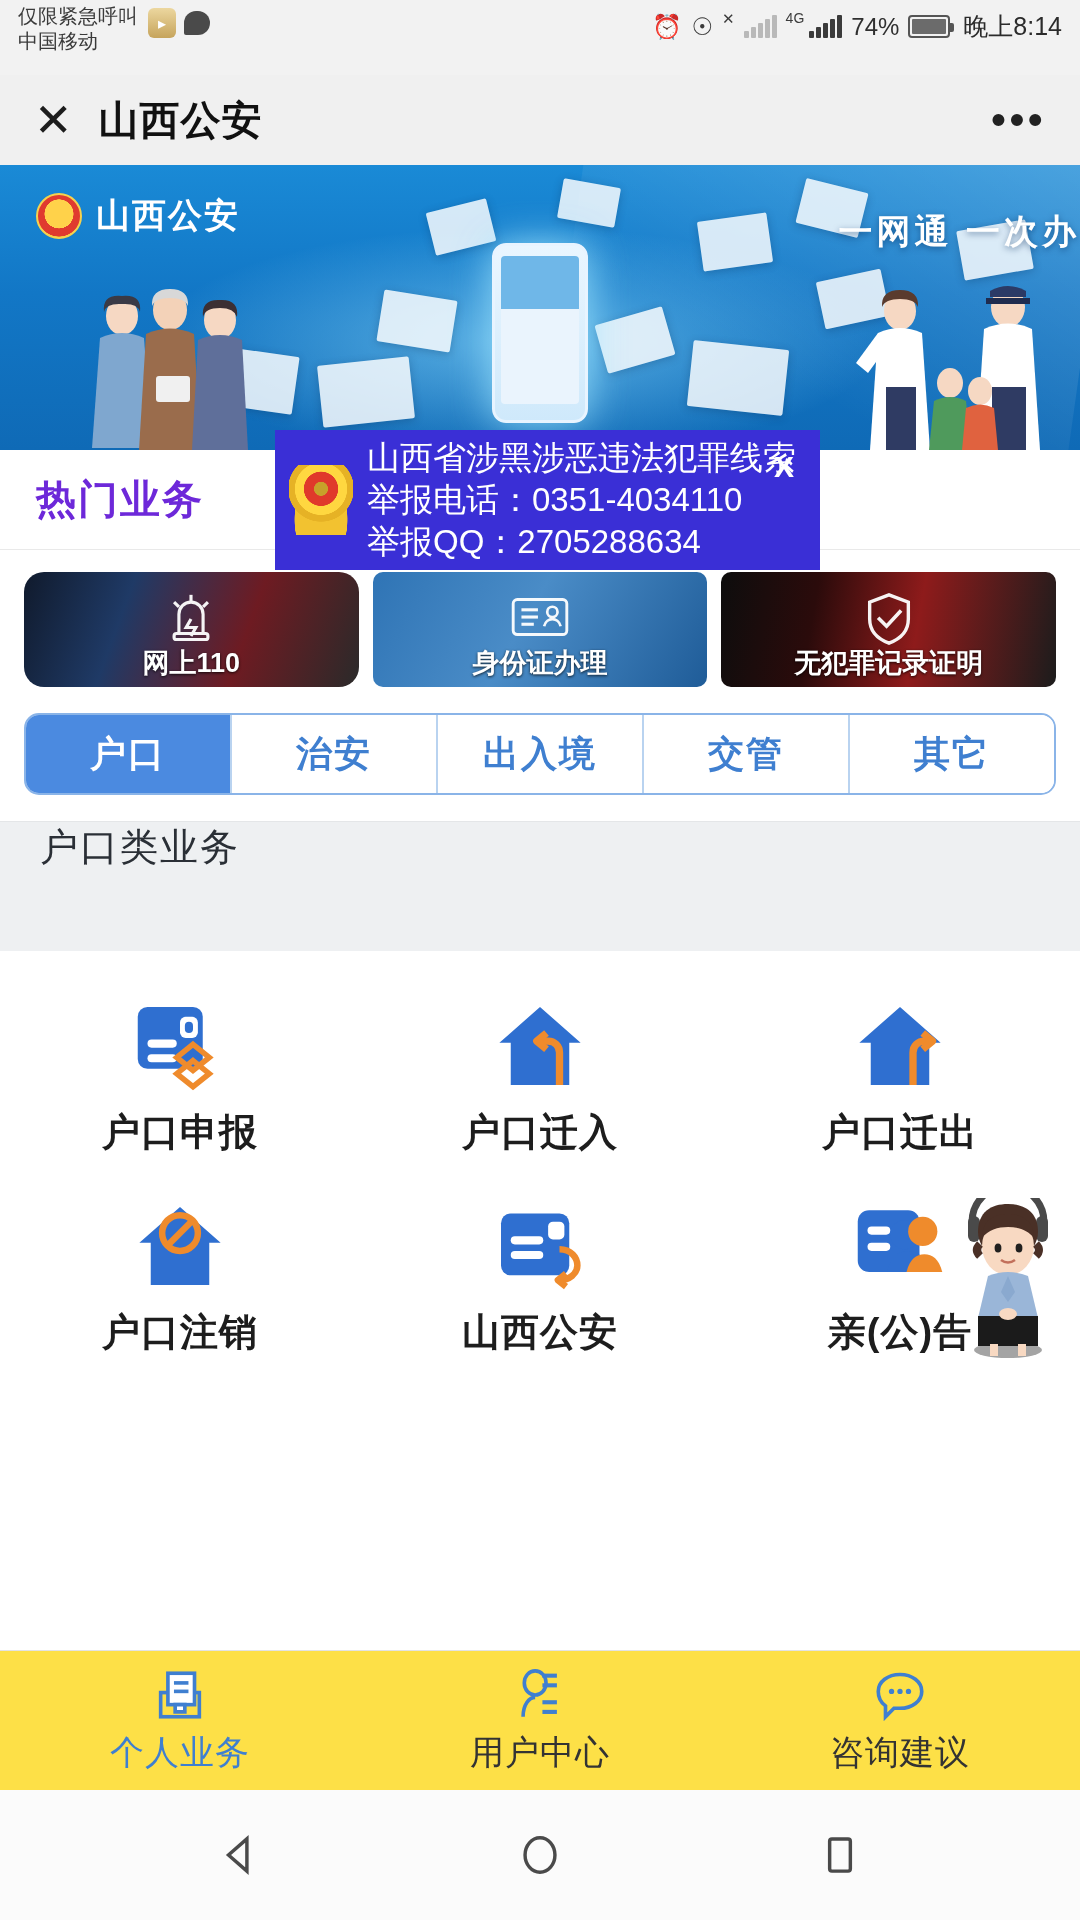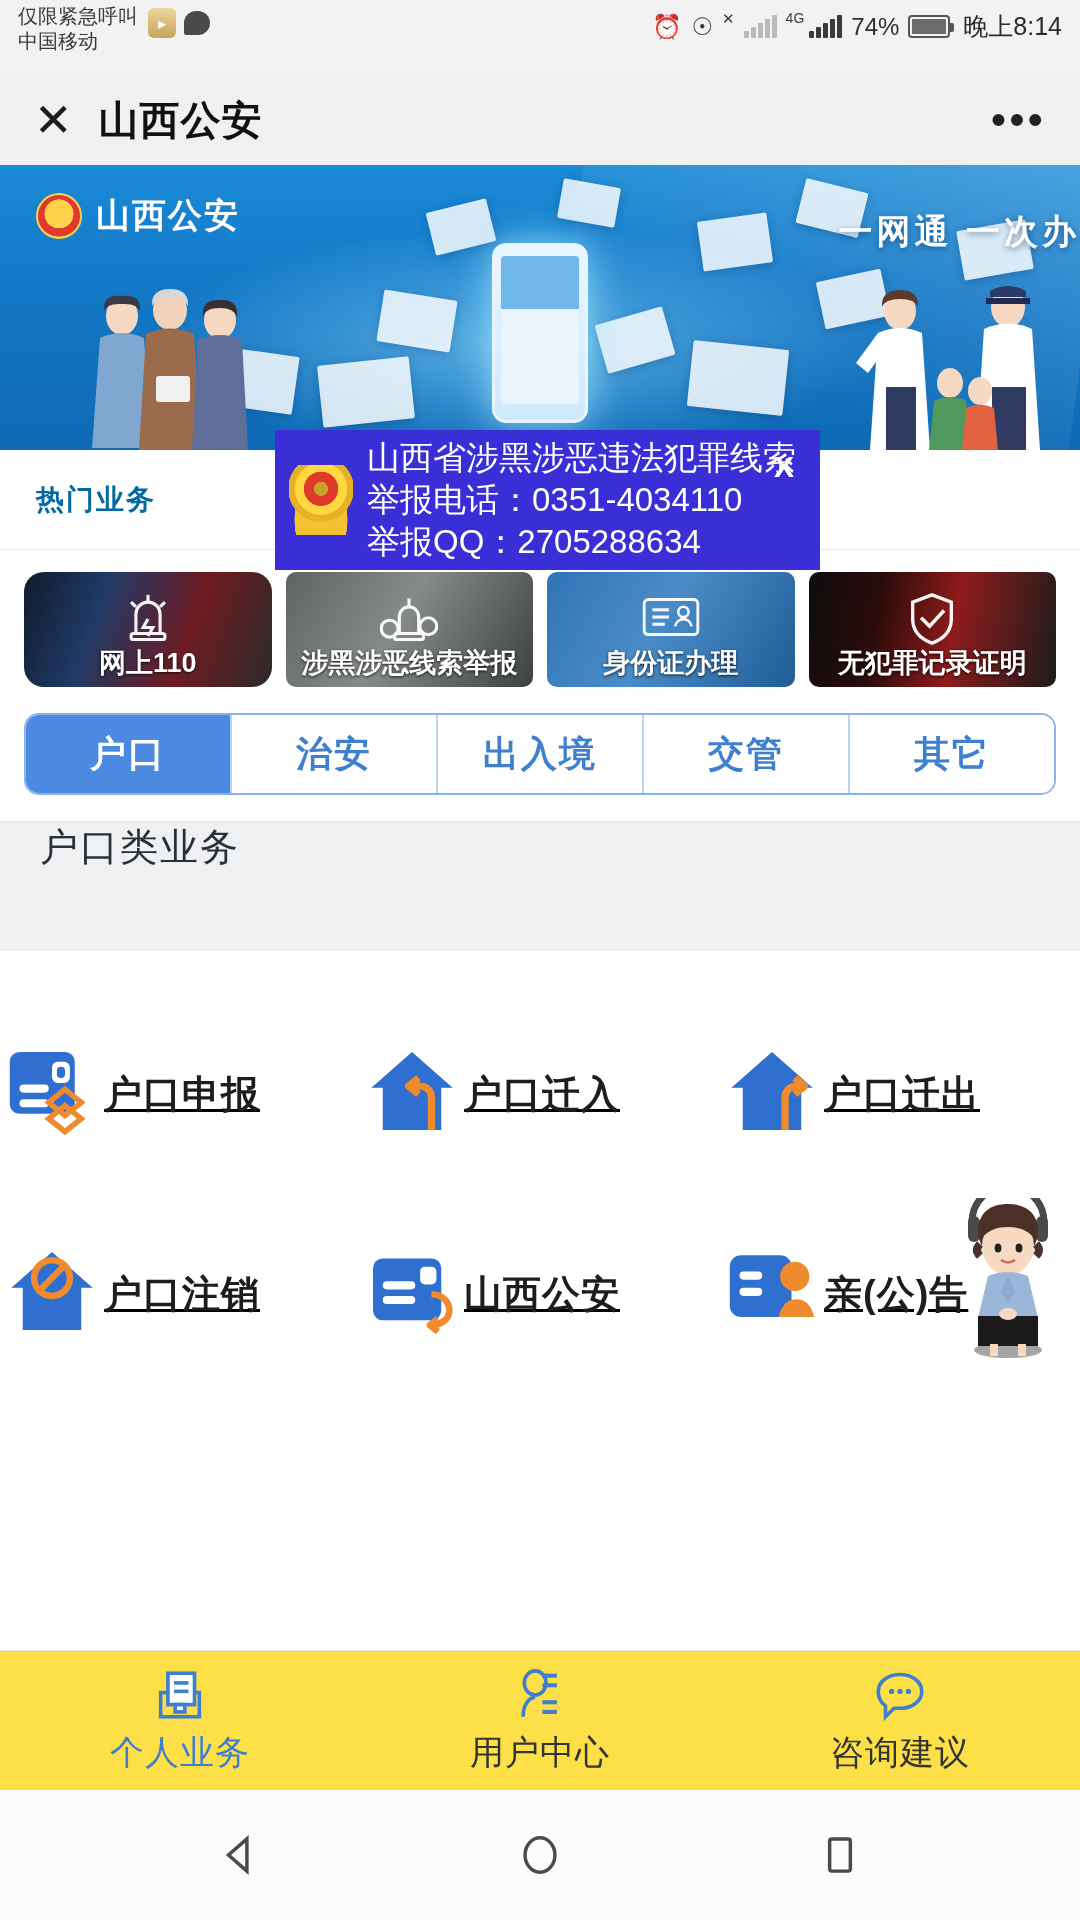--- a/index.html
+++ b/index.html
@@ -115,21 +115,21 @@
   .popup .ptext div{white-space:nowrap;}
   .popup-close{
     position:absolute;right:26px;top:20px;color:#fff;font-size:30px;font-weight:600;cursor:pointer;
   }
 
   
   .hot-head{
     height:100px;width:1080px;background:#fff;display:flex;align-items:center;
     padding:0 36px;border-bottom:1px solid #e9e9e9;
   }
-  .hot-head h2{font-size:28px;font-weight:700;color:#0369a1;letter-spacing:2px;}
+  .hot-head h2{font-size:40px;font-weight:700;color:#6d28d9;letter-spacing:2px;}
 
   .cards{
     display:flex;gap:14px;padding:22px 24px 20px 24px;background:#fff;
   }
   .card{
     position:relative;width:100%;height:115px;border-radius:10px;overflow:hidden;
     display:flex;align-items:flex-end;justify-content:center;
   }
   .card .lbl{
     position:relative;z-index:3;color:#fff;font-size:27px;font-weight:700;
@@ -160,23 +160,22 @@
     border-top:1px solid #e4e6e8;
   }
   .sect h3{font-size:38px;color:#2a2f36;letter-spacing:2px;font-weight:500;}
 
   
   .grid{
     display:grid;grid-template-columns:repeat(3,1fr);
     background:#fff;padding:40px 0 0 0;
   }
   .gitem{
-    display:flex;flex-direction:row;align-items:center;justify-content:flex-start;
+    display:flex;flex-direction:column;align-items:center;justify-content:flex-start;
     height:200px;
-    text-decoration:underline;
   }
   .gitem .gicon{height:110px;display:flex;align-items:center;justify-content:center;}
   .gitem .glabel{font-size:38px;color:#1d1d1d;font-weight:700;letter-spacing:1px;margin-top:6px;}
 
   
   .assistant{position:absolute;right:8px;top:1198px;width:128px;height:160px;z-index:30;}
 
   
   .botnav{
     position:absolute;left:0;bottom:130px;width:1080px;height:140px;background:#fde047;
@@ -319,30 +318,20 @@
       <path d="M14 20a10 10 0 0 1 20 0v16H14z" fill="none" stroke="#fff" stroke-width="2.6"></path>
       <path d="M24 24l-4 7h8l-4 7" fill="none" stroke="#fff" stroke-width="2.6"></path>
       <line x1="24" y1="4" x2="24" y2="10" stroke="#fff" stroke-width="2.6"></line>
       <line x1="10" y1="10" x2="14" y2="14" stroke="#fff" stroke-width="2.6"></line>
       <line x1="38" y1="10" x2="34" y2="14" stroke="#fff" stroke-width="2.6"></line>
       <rect x="10" y="36" width="28" height="5" rx="2" fill="none" stroke="#fff" stroke-width="2.6"></rect>
     </svg>
     <span class="lbl">网上110</span>
   </div>
 
-  <div class="card card2">
-    <svg class="ci" width="58" height="58" viewBox="0 0 48 48">
-      <path d="M16 22a8 8 0 0 1 16 0v14H16z" fill="none" stroke="#fff" stroke-width="2.6"></path>
-      <line x1="24" y1="7" x2="24" y2="13" stroke="#fff" stroke-width="2.6"></line>
-      <rect x="12" y="36" width="24" height="5" rx="2" fill="none" stroke="#fff" stroke-width="2.6"></rect>
-      <circle cx="8" cy="32" r="7" fill="none" stroke="#fff" stroke-width="2.6"></circle>
-      <circle cx="40" cy="30" r="7" fill="none" stroke="#fff" stroke-width="2.6"></circle>
-    </svg>
-    <span class="lbl">涉黑涉恶线索举报</span>
-  </div>
 
   <div class="card card4">
     <svg class="ci" width="66" height="52" viewBox="0 0 64 48">
       <rect x="6" y="8" width="52" height="34" rx="4" fill="none" stroke="#fff" stroke-width="2.8"></rect>
       <circle cx="44" cy="20" r="5" fill="none" stroke="#fff" stroke-width="2.6"></circle>
       <path d="M36 34c1-5 5-7 8-7s7 2 8 7" fill="none" stroke="#fff" stroke-width="2.6"></path>
       <line x1="14" y1="18" x2="30" y2="18" stroke="#fff" stroke-width="3"></line>
       <line x1="14" y1="25" x2="30" y2="25" stroke="#fff" stroke-width="3"></line>
       <line x1="14" y1="32" x2="26" y2="32" stroke="#fff" stroke-width="3"></line>
     </svg>

